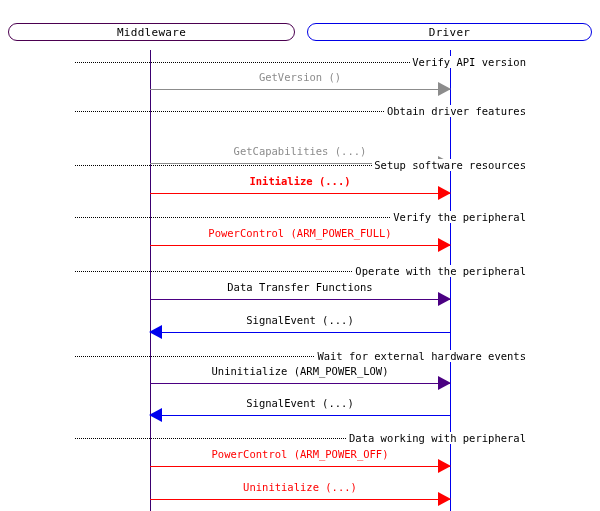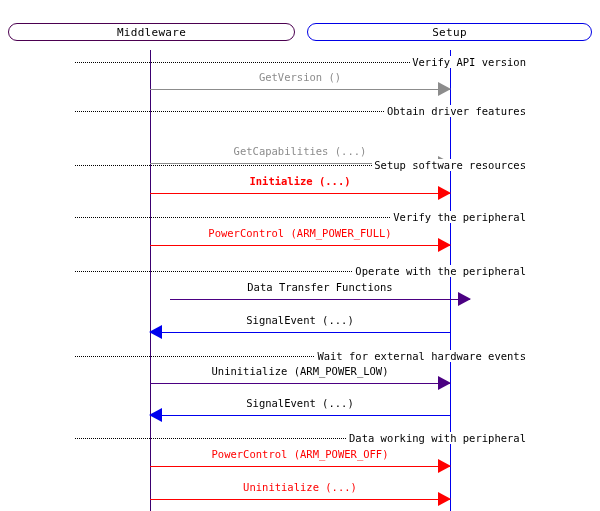--- a/index.html
+++ b/index.html
@@ -159,21 +159,21 @@
 </head>
 <body>
 
 <div id="diagram">
 
   <div class="actor-box" id="actor-middleware">
     <span class="actor-label">Middleware</span>
   </div>
 
   <div class="actor-box" id="actor-driver">
-    <span class="actor-label">Setup</span>
+    <span class="actor-label">Driver</span>
   </div>
 
   <div class="lifeline" id="lifeline-middleware"></div>
   <div class="lifeline" id="lifeline-driver"></div>
 
   <div id="rows-host">
       <div class="separator" style="top: 56px;">
         <div class="dash-line"></div>
         <div class="sep-text"><span>Verify API version</span></div>
       </div>
@@ -206,21 +206,21 @@
       </div>
       <div class="message c-red" style="top: 226px;">
         <div class="msg-text">PowerControl (ARM_POWER_FULL)</div>
         <div class="msg-line"></div>
         <div class="arrow-head arrow-right"></div>
       </div>
       <div class="separator" style="top: 265px;">
         <div class="dash-line"></div>
         <div class="sep-text"><span>Operate with the peripheral</span></div>
       </div>
-      <div class="message c-purple" style="top: 280px; margin-left: 20px;">
+      <div class="message c-purple" style="top: 280px;">
         <div class="msg-text">Data Transfer Functions</div>
         <div class="msg-line"></div>
         <div class="arrow-head arrow-right"></div>
       </div>
       <div class="message c-blue" style="top: 313px;">
         <div class="msg-text">SignalEvent (...)</div>
         <div class="msg-line"></div>
         <div class="arrow-head arrow-left"></div>
       </div>
       <div class="separator" style="top: 350px;">

